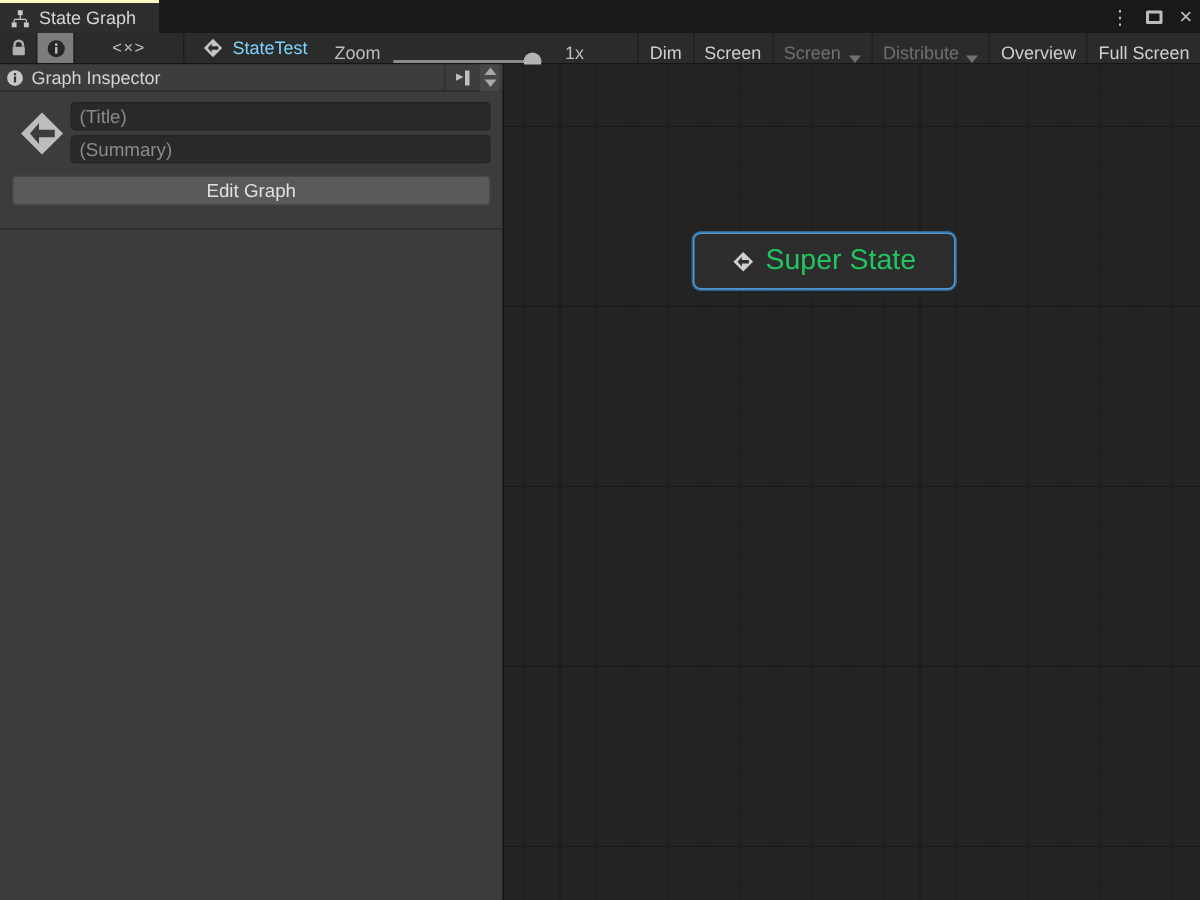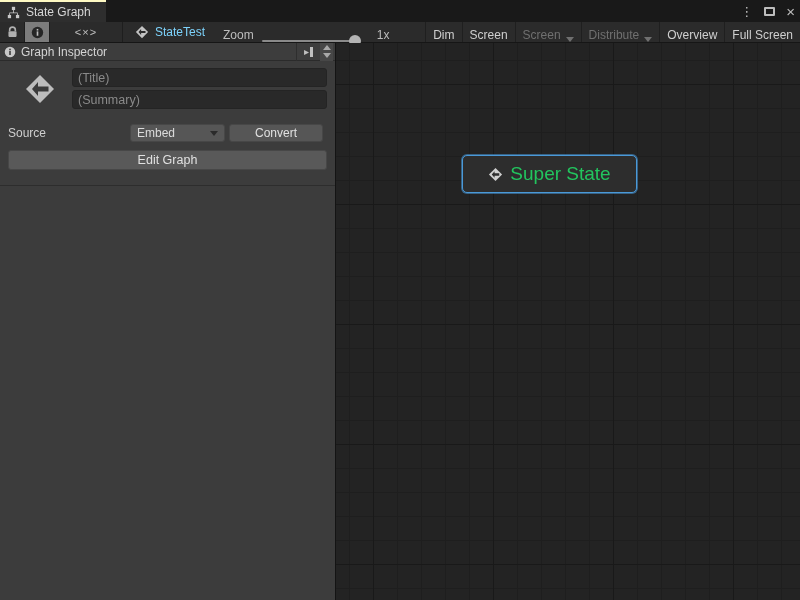--- a/index.html
+++ b/index.html
@@ -43,21 +43,21 @@
                  display:flex; align-items:center; gap:5px; padding:0 2px 0 4px; }
   .insp-header-label { color:#d4d4d4; flex:1; }
   .hdr-sep { width:1px; height:18px; background:#2e2e2e; }
   .dock-icon { display:flex; align-items:center; color:#c0c0c0; font-size:10px; padding:0 2px; }
   .dock-bar { display:inline-block; width:3px; height:10px; background:#c0c0c0; margin-left:1px; }
   .spinner { width:13px; height:18px; background:#474747; display:flex; flex-direction:column;
              align-items:center; justify-content:center; gap:3px; }
   .spin-up { width:0; height:0; border-left:4px solid transparent; border-right:4px solid transparent; border-bottom:5px solid #a8a8a8; }
   .spin-down { width:0; height:0; border-left:4px solid transparent; border-right:4px solid transparent; border-top:5px solid #a8a8a8; }
 
-  .graph-row { display:flex; align-items:center; gap:16px; padding:7px 8px 0 24px; }
+  .graph-row { display:flex; align-items:center; gap:3px; padding:7px 8px 0 12px; }
   .big-state-icon { width:32px; height:32px; flex:0 0 auto; }
   .field-col { flex:1; display:flex; flex-direction:column; gap:3px; }
   .tfield { width:100%; height:19px; background:#292929; border:1px solid #242424; border-radius:3px;
             color:#cfcfcf; font-family:"Liberation Sans","DejaVu Sans",sans-serif; font-size:12.5px; padding:0 5px; outline:none; }
   .tfield::placeholder { color:#8a8a8a; opacity:1; }
 
   .source-row { display:flex; align-items:center; margin:15px 8px 0 8px; }
   .source-label { width:122px; color:#cfcfcf; }
   .dropdown { width:95px; height:18px; background:#565656; border:1px solid #474747; border-radius:3px;
               display:flex; align-items:center; color:#dcdcdc; padding:0 6px; cursor:pointer; }
@@ -202,30 +202,20 @@
           <path d="M16 2 L30 16 L16 30 L2 16 Z" fill="#bdbdbd"></path>
           <path d="M14 9 L8 16 L14 23 V18.5 H24.5 V13.5 H14 Z" fill="#3c3c3c"></path>
         </svg>
       </span>
       <div class="field-col">
         <input class="tfield" type="text" value="" placeholder="(Title)" style="">
         <input class="tfield" type="text" value="" placeholder="(Summary)" style="">
       </div>
     </div>
 
-    <div class="source-row">
-      <span class="source-label">Source</span>
-      <div class="dropdown">
-        <span>Embed</span>
-        <span class="dd-arrow"></span>
-      </div>
-      <div class="btn convert-btn">
-        <span>Convert</span>
-      </div>
-    </div>
 
     <div class="btn edit-graph-btn">
       <span>Edit Graph</span>
     </div>
 
     <div class="insp-divider"></div>
   </div>
 
   <div class="canvas">
     <div class="node">

